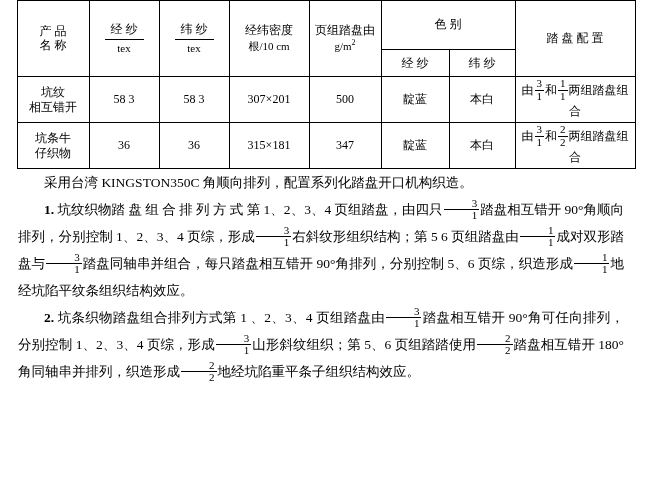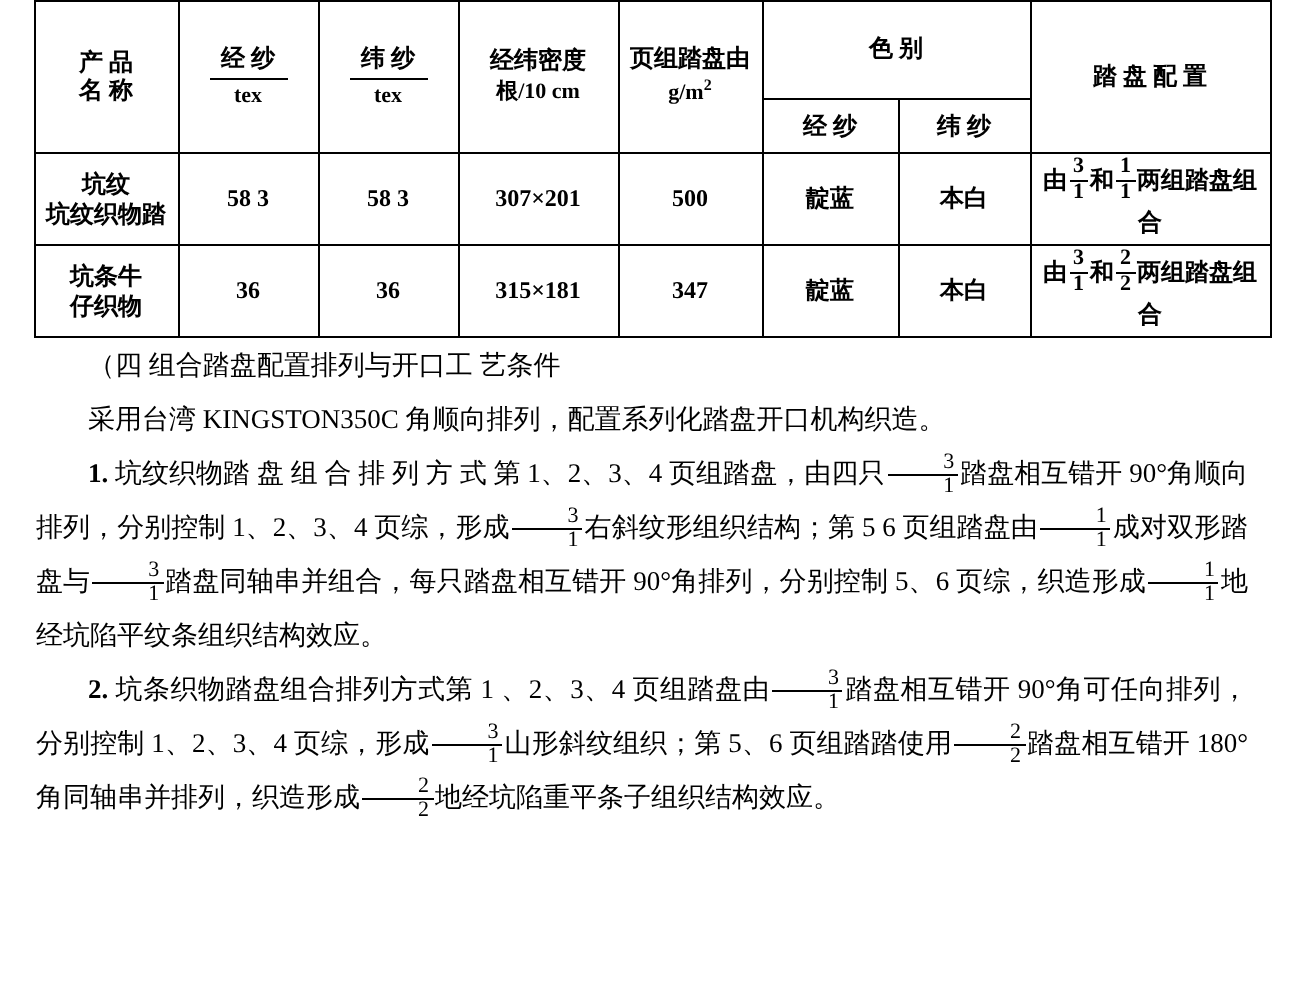--- a/index.html
+++ b/index.html
@@ -37,21 +37,21 @@
     width: 618px;
     margin: 0 auto;
     font-size: 12px;
     table-layout: fixed;
   }
   table.spec td, table.spec th {
     border: 1px solid #000;
     text-align: center;
     vertical-align: middle;
     padding: 2px 1px;
-    font-weight: bold;
+    font-weight: normal;
   }
   .hdr-row td {
     height: 44px;
   }
   .hdr-main {
     display: block;
     line-height: 1.15;
   }
   .hdr-under {
     display: inline-block;
@@ -183,21 +183,21 @@
         </td>
       </tr>
       <tr>
         <td style="height:22px">经 纱</td>
         <td style="height:22px">纬 纱</td>
       </tr>
 
       <tr class="body-row">
         <td>
           <div class="prod-name">坑纹</div>
-          <div class="prod-name">坑纹织物踏</div>
+          <div class="prod-name">相互错开</div>
         </td>
         <td class="latin">58 3</td>
         <td class="latin">58 3</td>
         <td class="latin">307×201</td>
         <td class="latin">500</td>
         <td>靛蓝</td>
         <td>本白</td>
         <td>
           <span>由</span><span class="frac"><span class="num">3</span><span class="den">1</span></span><span>和</span><span class="frac"><span class="num">1</span><span class="den">1</span></span><span>两组踏盘组合</span>
         </td>
@@ -216,21 +216,20 @@
         <td>本白</td>
         <td>
           <span>由</span><span class="frac"><span class="num">3</span><span class="den">1</span></span><span>和</span><span class="frac"><span class="num">2</span><span class="den">2</span></span><span>两组踏盘组合</span>
         </td>
       </tr>
     </tbody>
   </table>
 
   <div class="body-text">
 
-    <p class="para indent sect-title">（四 组合踏盘配置排列与开口工 艺条件</p>
 
     <p class="para indent">采用台湾 KINGSTON350C 角顺向排列，配置系列化踏盘开口机构织造。</p>
 
     <p class="para indent">
       <span class="bold-num">1.</span>
       <span>坑纹织物踏 盘 组 合 排 列 方 式 第 1、2、3、4 页组踏盘，由四只</span><span class="frac-inline"><span class="num">3</span><span class="den">1</span></span><span>踏盘相互错开 90°</span><span>角顺向排列，分别控制 1、2、3、4 页综，形成</span><span class="frac-inline"><span class="num">3</span><span class="den">1</span></span><span>右斜纹形组织结构；第 5  6 页组踏盘由</span><span class="frac-inline"><span class="num">1</span><span class="den">1</span></span><span>成对双形踏盘与</span><span class="frac-inline"><span class="num">3</span><span class="den">1</span></span><span>踏盘同轴串并组合，每只踏盘相互错开 90°角排列，分别控制 5、6 页</span><span>综，织造形成</span><span class="frac-inline"><span class="num">1</span><span class="den">1</span></span><span>地经坑陷平纹条组织结构效应。</span>
     </p>
 
     <p class="para indent">
       <span class="bold-num">2.</span>

